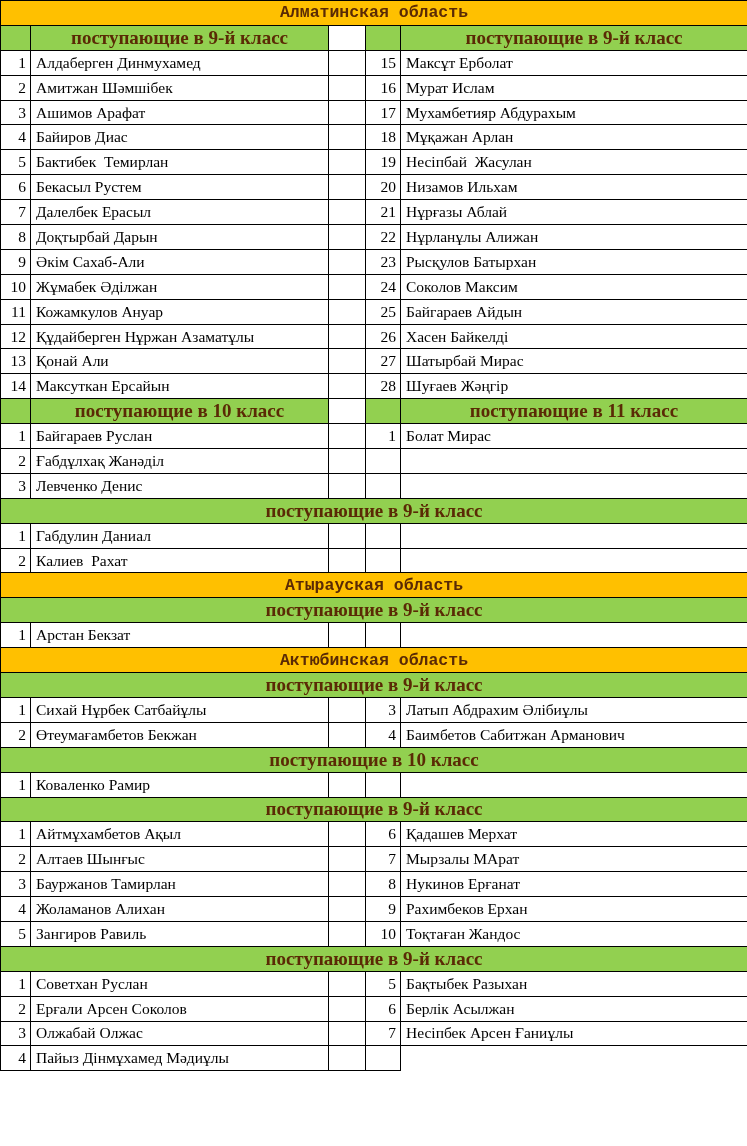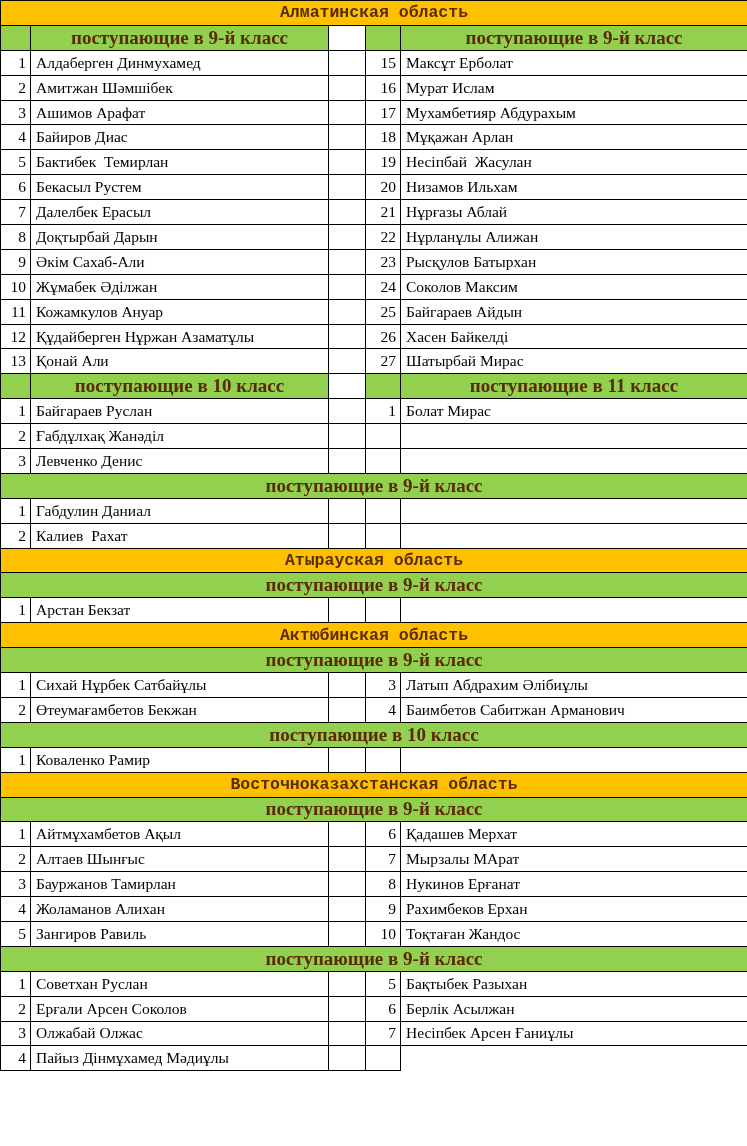--- a/index.html
+++ b/index.html
@@ -158,20 +158,27 @@
           <td class="name">Хасен Байкелді</td>
         </tr>
         <tr>
           <td class="num">13</td>
           <td class="name">Қонай Али</td>
           <td class="gap"></td>
           <td class="num">27</td>
           <td class="name">Шатырбай Мирас</td>
         </tr>
         <tr>
+          <td class="num">14</td>
+          <td class="name">Максуткан Ерсайын</td>
+          <td class="gap"></td>
+          <td class="num">28</td>
+          <td class="name">Шуғаев Жәңгір</td>
+        </tr>
+        <tr>
           <td class="gnum"></td>
           <td class="ghead">поступающие в 10 класс</td>
           <td class="gap"></td>
           <td class="gnum"></td>
           <td class="ghead">поступающие в 11 класс</td>
         </tr>
         <tr>
           <td class="num">1</td>
           <td class="name">Байгараев Руслан</td>
           <td class="gap"></td>
@@ -244,23 +251,20 @@
         </tr>
         <tr>
           <td class="ghead" colspan="5">поступающие в 10 класс</td>
         </tr>
         <tr>
           <td class="num">1</td>
           <td class="name">Коваленко Рамир</td>
           <td class="gap"></td>
           <td class="num"></td>
           <td class="name"></td>
-        </tr>
-        <tr>
-          <td class="region" colspan="5">Восточноказахстанская область</td>
         </tr>
         <tr>
           <td class="ghead" colspan="5">поступающие в 9-й класс</td>
         </tr>
         <tr>
           <td class="num">1</td>
           <td class="name">Айтмұхамбетов Ақыл</td>
           <td class="gap"></td>
           <td class="num">6</td>
           <td class="name">Қадашев Мерхат</td>

